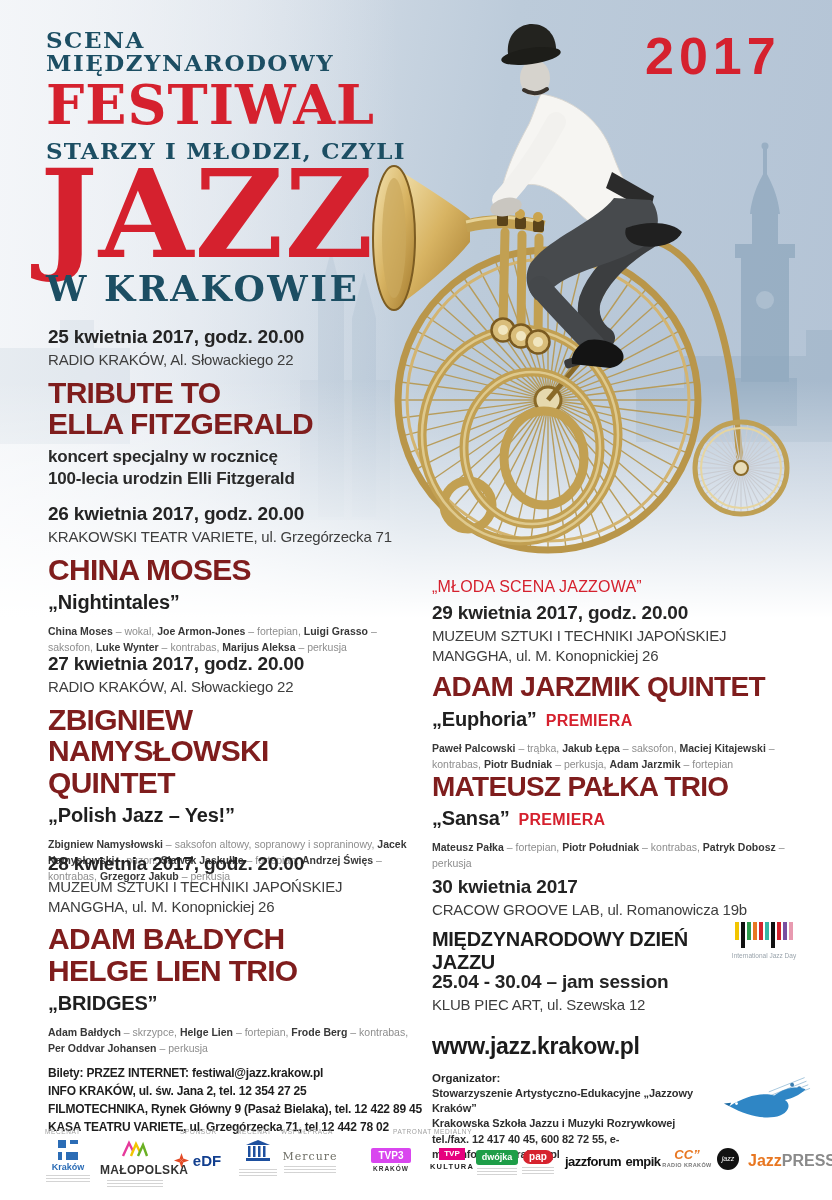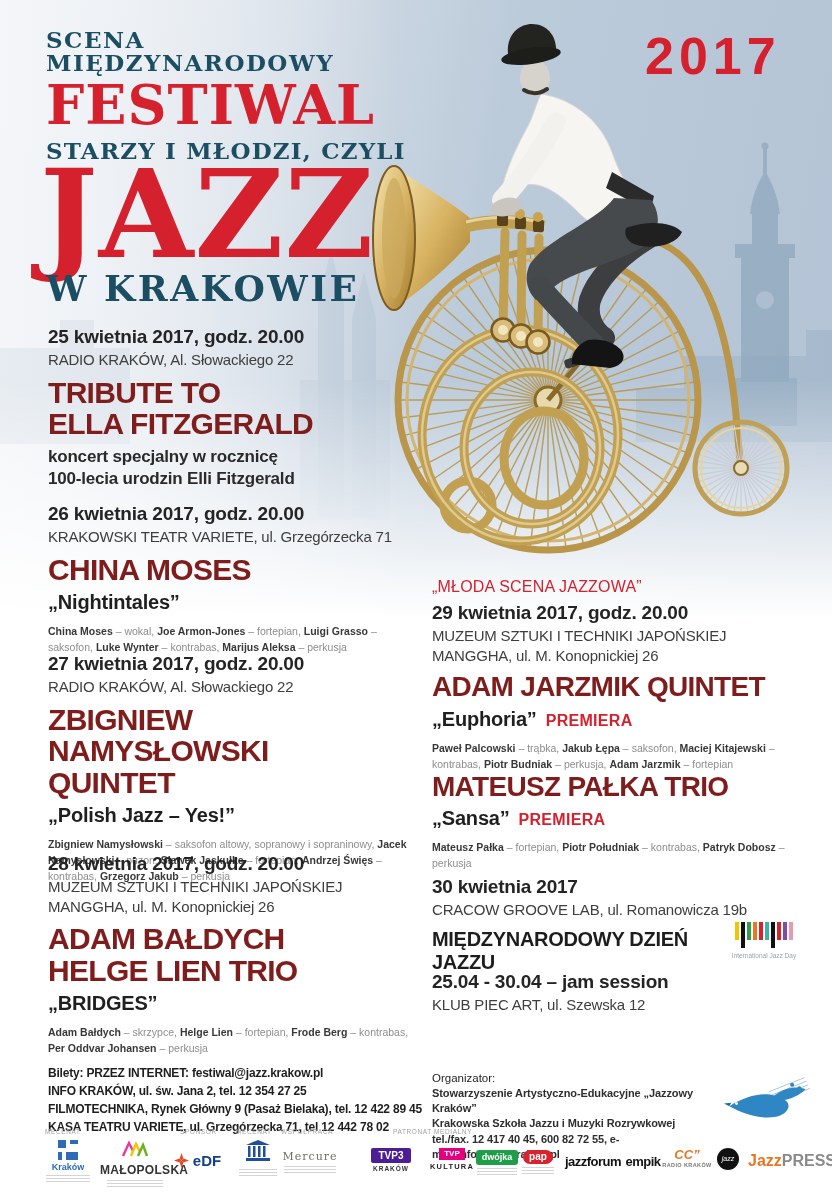--- a/index.html
+++ b/index.html
@@ -29,21 +29,21 @@
   .etitle{font-size:30px;font-weight:800;color:#7f1d1d;letter-spacing:-.7px;line-height:1.05;margin-top:7px;}
   .sub{font-size:20px;font-weight:700;color:#1f1f1f;margin-top:6px;letter-spacing:-.2px;}
   .prem{font-size:16px;font-weight:800;margin-left:9px;letter-spacing:.3px;}
   .desc{font-size:17px;font-weight:600;color:#2a2a2a;line-height:1.3;margin-top:6px;letter-spacing:-.2px;}
   .lineup{font-size:10.5px;color:#8d8d8d;line-height:1.5;margin-top:10px;letter-spacing:0;}
   .lineup b{color:#383838;font-weight:700;}
   .sec-head{font-size:16px;font-weight:400;letter-spacing:.2px;}
   
   .big-head{font-size:20px;font-weight:800;color:#1d1d1d;letter-spacing:-.3px;}
   .site{font-size:23px;font-weight:800;color:#1b1b1b;letter-spacing:-.3px;}
-  .org-label{font-size:11.5px;font-weight:400;color:#262626;line-height:1.4;}
+  .org-label{font-size:11.5px;font-weight:700;color:#262626;line-height:1.4;}
   .org-line{font-size:11px;font-weight:600;color:#2e2e2e;line-height:1.38;letter-spacing:-.1px;}
   .tickets{position:absolute;left:48px;top:1064px;width:408px;font-size:12px;font-weight:700;color:#1e1e1e;line-height:1.5;letter-spacing:-.2px;}
   .jazzday{position:absolute;left:726px;top:922px;width:76px;text-align:center;}
   .jd-bars{display:flex;justify-content:center;gap:2.5px;height:26px;align-items:flex-start;}
   .jd-bar{width:3.5px;height:18px;}
   .jd-bar.k{height:26px;}
   .jd-cap{font-size:6.5px;color:#9aa4ac;margin-top:4px;white-space:nowrap;}
   .bird{position:absolute;left:722px;top:1074px;}
   
   .sponsors{position:absolute;left:0;top:1126px;width:832px;height:74px;}
@@ -55,21 +55,21 @@
       background:
         linear-gradient(#2b6cb5,#2b6cb5) 0 0/8px 8px no-repeat,
         linear-gradient(#2b6cb5,#2b6cb5) 12px 0/8px 4px no-repeat,
         linear-gradient(#2b6cb5,#2b6cb5) 0 12px/4px 8px no-repeat,
         linear-gradient(#2b6cb5,#2b6cb5) 8px 12px/12px 8px no-repeat;}
   .kr-name{font-size:9px;color:#2b6cb5;font-weight:700;margin-top:2px;}
   .mp-name{font-size:12px;font-weight:700;color:#333;letter-spacing:.3px;margin-top:1px;}
   .edf-row{display:flex;align-items:center;gap:3px;justify-content:center;}
   .edf-name{font-size:15px;font-weight:800;color:#123f8f;}
   .mercure-name{font-family:"DejaVu Serif",serif;font-size:11px;color:#6f6f66;letter-spacing:1px;}
-  .tvpbox{width:40px;height:15px;background:#4c1d95;color:#fff;font-size:10px;font-weight:800;
+  .tvpbox{width:40px;height:15px;background:#d946ef;color:#fff;font-size:10px;font-weight:800;
           line-height:15px;border-radius:2px;margin:0 auto;}
   .tvpsub{font-size:6.5px;font-weight:700;color:#333;letter-spacing:1px;margin-top:2px;}
   .kulbox{width:26px;height:12px;background:#e6007e;color:#fff;font-size:8px;font-weight:800;line-height:12px;margin:0 auto;}
   .kulname{font-size:7.5px;font-weight:700;color:#222;letter-spacing:1.2px;margin-top:2px;}
   .dwobox{width:42px;height:15px;background:#1e9e48;color:#fff;font-size:9px;font-weight:700;line-height:15px;border-radius:3px;margin:0 auto;}
   .papbox{width:30px;height:14px;background:#d6232e;color:#fff;font-size:10px;font-weight:800;line-height:14px;border-radius:7px;margin:0 auto;}
   .jf-name{font-size:13px;font-weight:800;color:#111;letter-spacing:-.5px;}
   .empik-name{font-size:13px;font-weight:800;color:#151515;letter-spacing:-.5px;}
   .rk-marks{font-size:13px;font-weight:800;color:#e87722;font-style:italic;line-height:1;}
   .rk-name{font-size:5.5px;font-weight:700;color:#777;letter-spacing:.4px;margin-top:1px;}
@@ -383,20 +383,23 @@
         <div class="jd-bar" style="background: rgb(232, 154, 176);"></div>
       </div>
     <div class="jd-cap">International Jazz Day</div>
   </div>
 
   <div class="event" style="left:432px;top:971px;width:392px">
     <div class="date">25.04 - 30.04  –  jam session</div>
     <div class="venue">KLUB PIEC ART, ul. Szewska 12</div>
   </div>
 
+  <div class="event" style="left:432px;top:1033px;width:392px">
+    <div class="site">www.jazz.krakow.pl</div>
+  </div>
 
   <div class="event" style="left:432px;top:1070px;width:300px">
     <div class="org-label">Organizator:</div>
     <div class="org-line">Stowarzyszenie Artystyczno-Edukacyjne „Jazzowy Kraków”<br>Krakowska Szkoła Jazzu i Muzyki Rozrywkowej<br>tel./fax. 12 417 40 45, 600 82 72 55, e-mail:info@jazz.krakow.pl</div>
   </div>
 
   <svg class="bird" width="90" height="52" viewBox="0 0 100 58">
     <g stroke="#9fc2da" stroke-width="1">
       <line x1="52" y1="20" x2="92" y2="4"></line>
         <line x1="54" y1="24" x2="94" y2="8"></line>

